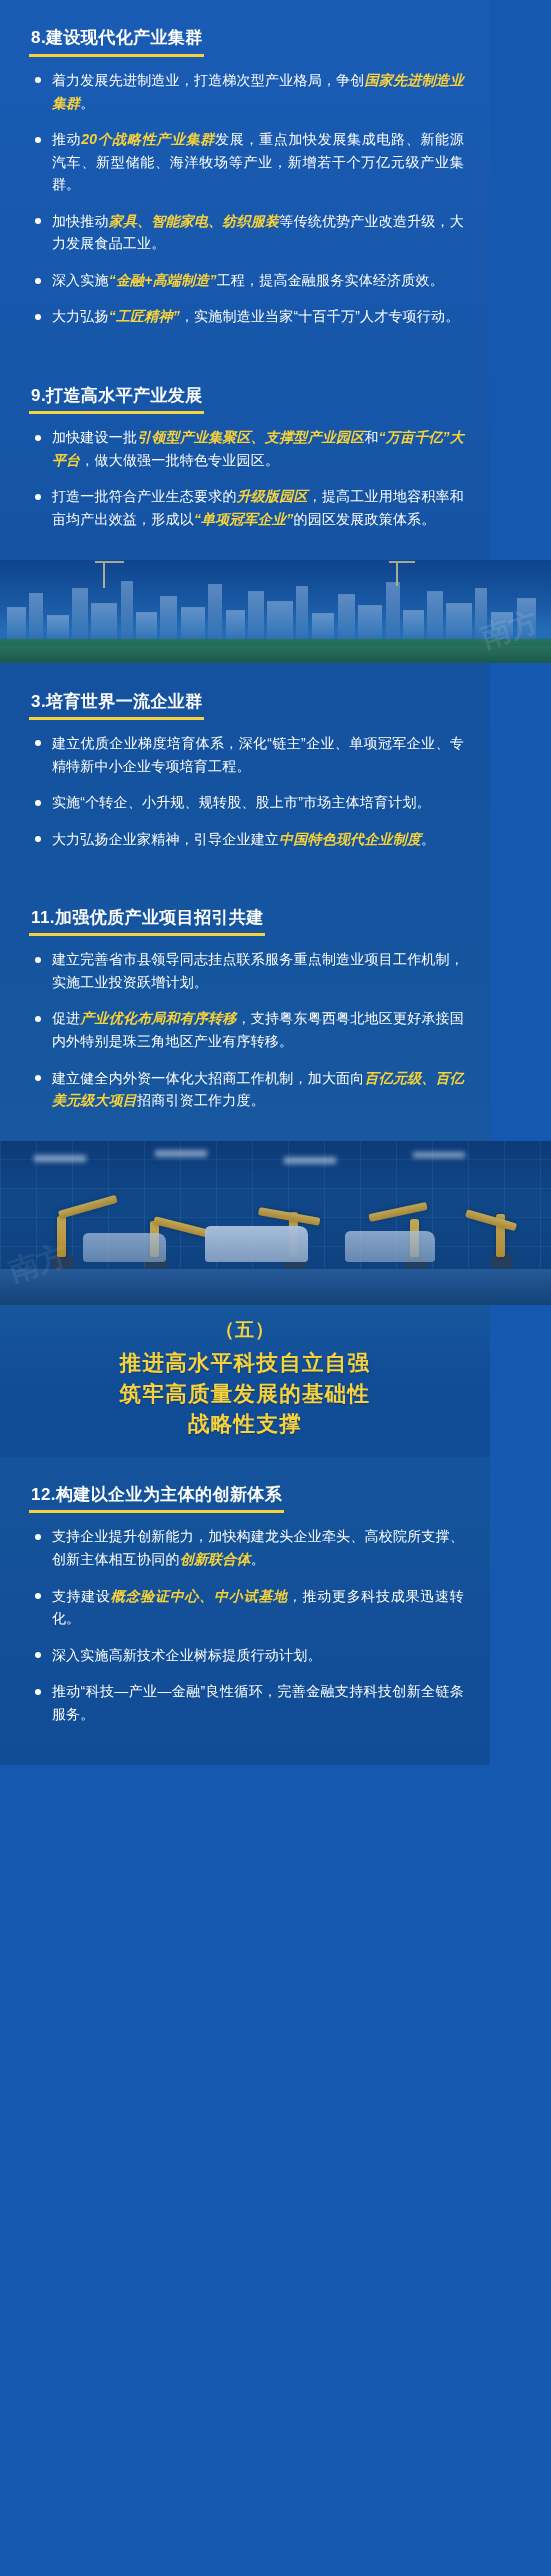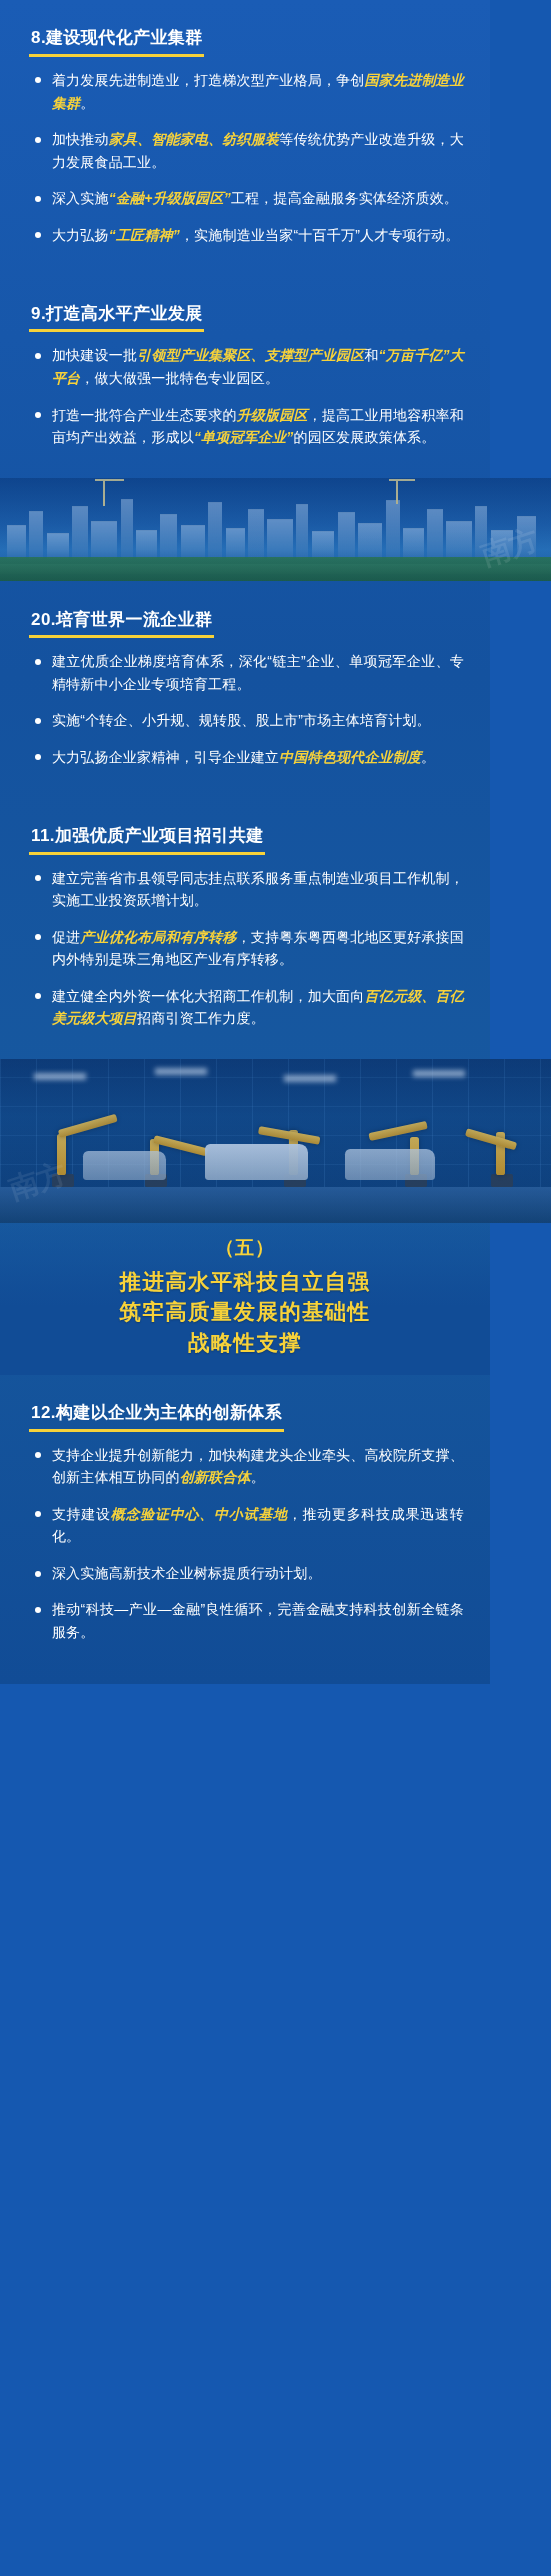--- a/index.html
+++ b/index.html
@@ -165,22 +165,23 @@
 </style>
 </head>
 <body>
 
 <div class="page">
 
   <div class="section">
     <div class="heading">8.建设现代化产业集群</div>
     <ul class="bullets">
       <li>着力发展先进制造业，打造梯次型产业格局，争创<span class="hl">国家先进制造业集群</span>。</li>
+      <li>推动<span class="hl">20个战略性产业集群</span>发展，重点加快发展集成电路、新能源汽车、新型储能、海洋牧场等产业，新增若干个万亿元级产业集群。</li>
       <li>加快推动<span class="hl">家具、智能家电、纺织服装</span>等传统优势产业改造升级，大力发展食品工业。</li>
-      <li>深入实施<span class="hl">“金融+升级版园区”</span>工程，提高金融服务实体经济质效。</li>
+      <li>深入实施<span class="hl">“金融+高端制造”</span>工程，提高金融服务实体经济质效。</li>
       <li>大力弘扬<span class="hl">“工匠精神”</span>，实施制造业当家“十百千万”人才专项行动。</li>
     </ul>
   </div>
 
   <div class="section">
     <div class="heading">9.打造高水平产业发展</div>
     <ul class="bullets">
       <li>加快建设一批<span class="hl">引领型产业集聚区、支撑型产业园区</span>和<span class="hl">“万亩千亿”大平台</span>，做大做强一批特色专业园区。</li>
       <li>打造一批符合产业生态要求的<span class="hl">升级版园区</span>，提高工业用地容积率和亩均产出效益，形成以<span class="hl">“单项冠军企业”</span>的园区发展政策体系。</li>
     </ul>
@@ -218,21 +219,21 @@
       <div class="crane" style="left:396px;bottom:55px;width:1.7px;height:24px;"></div>
       <div class="crane" style="left:389px;bottom:78px;width:26px;height:1.7px;"></div>
     </div>
     <div class="city-river"></div>
     <div class="city-ground"></div>
     <div class="photo-overlay-tint"></div>
     <div class="watermark" style="right:12px;top:50px;">南方</div>
   </div>
 
   <div class="section">
-    <div class="heading">20.培育世界一流企业群</div>
+    <div class="heading">3.培育世界一流企业群</div>
     <ul class="bullets">
       <li>建立优质企业梯度培育体系，深化“链主”企业、单项冠军企业、专精特新中小企业专项培育工程。</li>
       <li>实施“个转企、小升规、规转股、股上市”市场主体培育计划。</li>
       <li>大力弘扬企业家精神，引导企业建立<span class="hl">中国特色现代企业制度</span>。</li>
     </ul>
   </div>
 
   <div class="section">
     <div class="heading">11.加强优质产业项目招引共建</div>
     <ul class="bullets">

